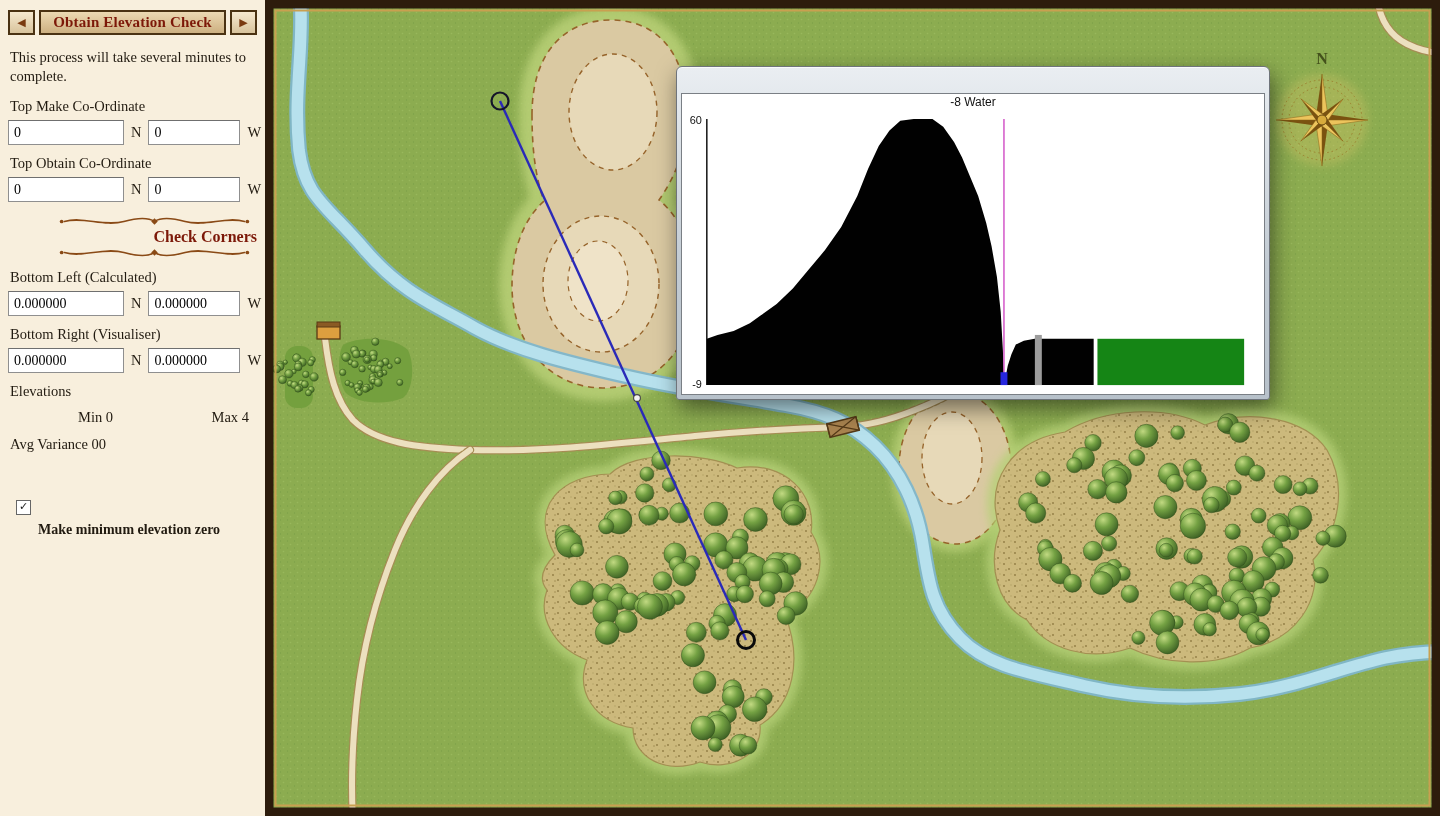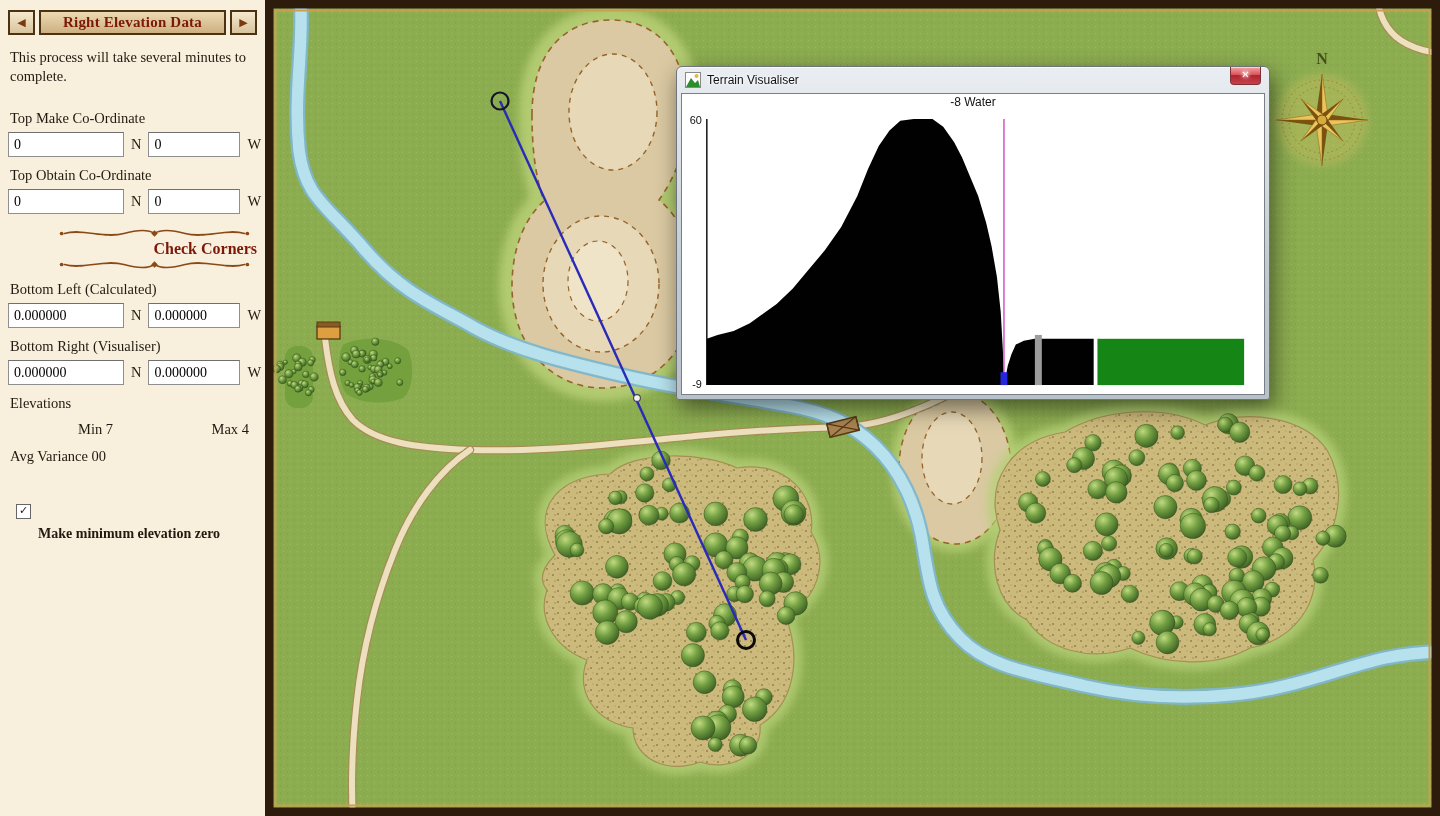--- a/index.html
+++ b/index.html
@@ -8,35 +8,35 @@
   
   .sidebar{position:absolute;left:0;top:0;width:265px;height:816px;background:#f8efdd;
            box-sizing:border-box;padding:10px 8px;color:#211a10;}
   .sb-header{display:flex;gap:4px;height:25px;margin-bottom:13px;}
   .sb-nav{width:27px;height:25px;border:2px solid #4a3212;background:linear-gradient(#f6e9cf,#d8c39c);
           color:#7a3a10;font-family:"DejaVu Sans",sans-serif;font-size:11px;display:flex;align-items:center;
           justify-content:center;box-sizing:border-box;cursor:pointer;}
   .sb-title{flex:1;border:2px solid #4a3212;background:linear-gradient(#ecd9b2,#cdb081);color:#7c1808;
             font-weight:bold;font-size:15px;display:flex;align-items:center;justify-content:center;
             box-sizing:border-box;letter-spacing:.2px;}
-  .sb-intro{font-size:14.5px;line-height:1.32;margin:0 2px 24px;}
+  .sb-intro{font-size:14.5px;line-height:1.32;margin:0 2px 12px;}
   .sb-label{font-size:14.5px;margin:10px 2px 5px;}
   .coord-row{display:flex;align-items:center;gap:7px;margin:0 0 2px;}
   .coord-input{height:25px;border:1px solid #8f8f8f;border-top-color:#6f6f6f;background:#fff;
                font:14px "Liberation Serif",serif;padding:0 5px;box-sizing:border-box;}
   .w1{width:116px;} .w2{width:92px;}
   .coord-unit{font-size:14.5px;}
   .ornament{display:flex;flex-direction:column;align-items:flex-end;margin:13px 0 2px;cursor:pointer;}
   .ornament .orn-label{color:#7c1808;font-weight:bold;font-size:16px;margin:0;}
   .flourish{width:205px;height:13px;display:block;}
   .flourish path{stroke:#8a4a16;fill:none;stroke-width:1.7;stroke-linecap:round;}
   .flourish .dot{fill:#8a4a16;stroke:none;}
   .flip{transform:scaleY(-1);}
   .elev-row{display:flex;justify-content:space-between;padding:0 8px 0 70px;font-size:14.5px;margin-top:9px;}
-  .avg{font-size:14.5px;margin:10px 2px 16px;}
+  .avg{font-size:14.5px;margin:10px 2px 24px;}
   .chk-row{display:flex;align-items:center;gap:7px;margin:7px 0 0 8px;}
   .chk-box{width:13px;height:13px;border:1px solid #666;background:#fff;font-family:"DejaVu Sans",sans-serif;
            font-size:11px;line-height:12px;text-align:center;color:#1a1a1a;cursor:pointer;}
   .chk-label{font-weight:bold;font-size:14px;margin-top:45px;}
 
   
   .map-wrap{position:absolute;left:265px;top:0;width:1175px;height:816px;}
   #map-svg{display:block;}
 
   
@@ -60,21 +60,21 @@
 </head>
 <body>
 
 <div class="app">
 
   <aside class="sidebar">
     <div class="sb-header">
       <div class="sb-nav">
         <span>◀</span>
       </div>
-      <div class="sb-title">Right Elevation Data</div>
+      <div class="sb-title">Obtain Elevation Check</div>
       <div class="sb-nav">
         <span>▶</span>
       </div>
     </div>
 
     <div class="sb-intro">This process will take several minutes to complete.</div>
 
     <div class="sb-label">Top Make Co-Ordinate</div>
     <div class="coord-row">
       <input class="coord-input w1" value="0" style="">
@@ -118,21 +118,21 @@
     <div class="sb-label">Bottom Right (Visualiser)</div>
     <div class="coord-row">
       <input class="coord-input w1" value="0.000000" style="">
       <span class="coord-unit">N</span>
       <input class="coord-input w2" value="0.000000" style="">
       <span class="coord-unit">W</span>
     </div>
 
     <div class="sb-label">Elevations</div>
     <div class="elev-row">
-      <span>Min 7</span>
+      <span>Min 0</span>
       <span>Max 4</span>
     </div>
     <div class="avg">Avg Variance 00</div>
 
     <div class="chk-row">
       <div class="chk-box">
         <span>✓</span>
       </div>
       <div class="chk-label">Make minimum elevation zero</div>
     </div>
@@ -524,31 +524,20 @@
       </g>
 
       <g>
         <rect x="0" y="0" width="1175" height="816" fill="none" stroke="#2d1c0c" stroke-width="17"></rect>
         <rect x="10.5" y="10.5" width="1154" height="795" fill="none" stroke="#c9a050" stroke-width="2"></rect>
       </g>
     </svg>
   </div>
 
   <div class="vis-window">
-    <div class="vis-titlebar">
-      <svg width="16" height="16" viewBox="0 0 16 16">
-        <rect x="0.5" y="0.5" width="15" height="15" fill="#ffffff" stroke="#8a8a8a"></rect>
-        <path d="M1 15 L6 6 L10 11 L13 8 L15 15 Z" fill="#2e8b2e"></path>
-        <circle cx="11.5" cy="4" r="2" fill="#e8b83a"></circle>
-      </svg>
-      <span>Terrain Visualiser</span>
-      <div class="vis-close">
-        <span>✕</span>
-      </div>
-    </div>
     <div class="vis-body">
       <div class="chart-title">-8 Water</div>
       <svg id="chart-svg" viewBox="0 0 584 285" preserveAspectRatio="none">
           <polygon points="24,277 24.0,230.2 34.8,226.3 51.0,222.4 67.3,214.6 78.1,206.8 94.3,195.1 110.6,179.5 126.8,160.0 143.0,140.6 159.3,117.2 175.5,86.0 186.3,58.7 197.1,35.3 207.9,19.7 218.8,9.9 232.3,8.0 251.2,8.0 262.0,15.8 272.9,31.4 281.0,47.0 289.1,66.5 297.2,86.0 305.3,113.3 310.7,136.7 316.1,167.8 319.9,202.9 322.1,241.9 323.2,277.0 324.8,269.2 327.0,257.5 330.7,245.8 335.1,236.1 343.2,232.2 354.0,230.2 370.2,230.2 386.5,230.2 402.7,230.2 413.5,230.2 413.5,277" fill="#010101"></polygon>
           <rect x="354.29699999999997" y="226.31884057971016" width="7" height="50.681159420289845" fill="#9c9c9c"></rect>
           <rect x="417.307" y="230.2173913043478" width="147.69299999999998" height="46.782608695652186" fill="#158515"></rect>
           <line x1="24" y1="8" x2="24" y2="277" stroke="#000" stroke-width="1.4"></line>
           <text x="19" y="13" text-anchor="end" font-size="11" font-family="Liberation Sans, sans-serif" fill="#111">60</text>
           <text x="19" y="280" text-anchor="end" font-size="11" font-family="Liberation Sans, sans-serif" fill="#111">-9</text>
           <line x1="323.173" y1="8" x2="323.173" y2="277" stroke="#cf49c4" stroke-width="1.4"></line>

